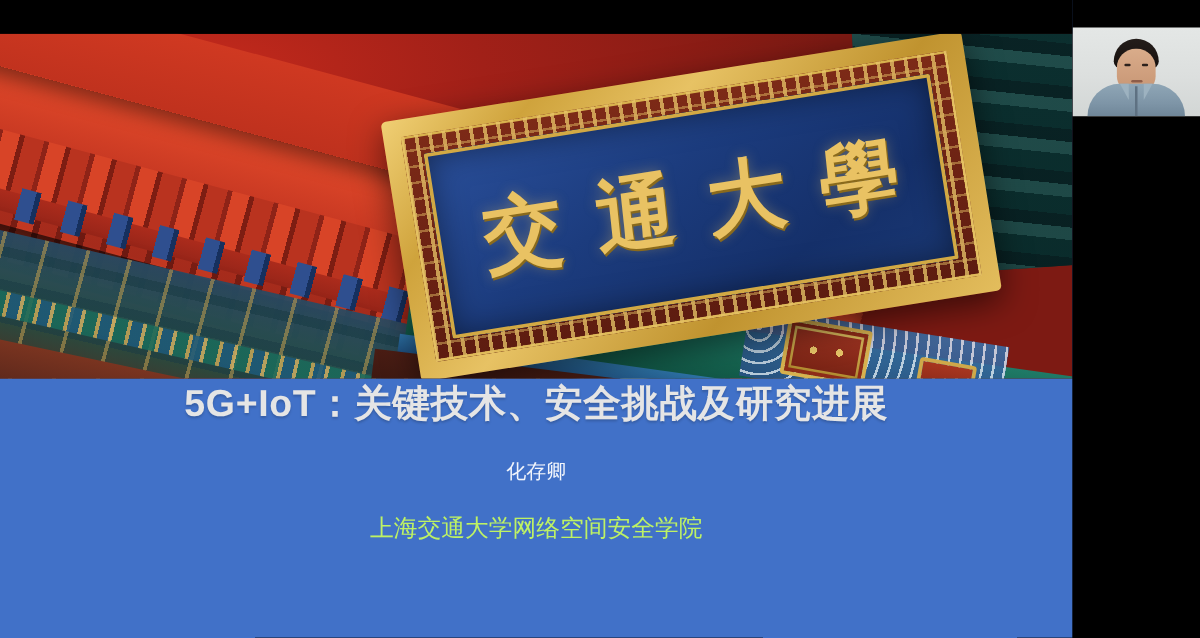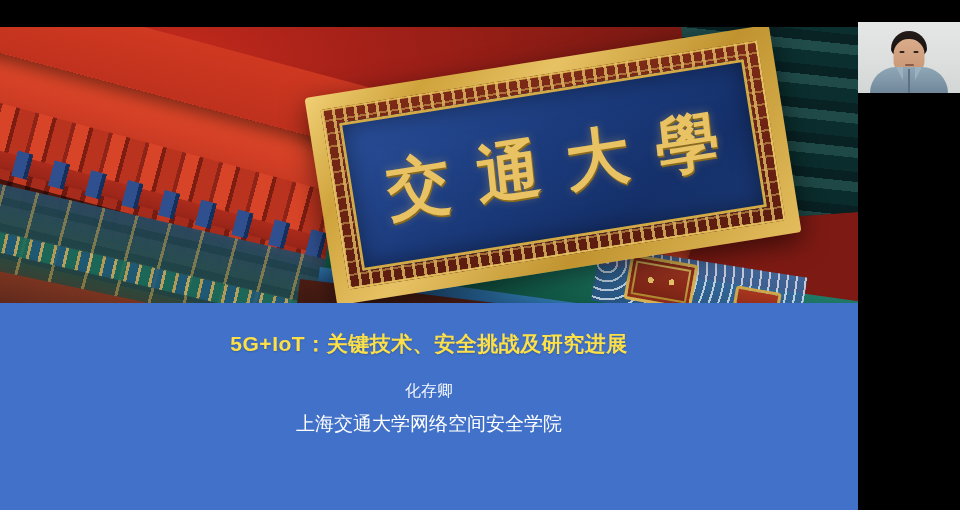--- a/index.html
+++ b/index.html
@@ -212,30 +212,29 @@
     transform:skewX(-3deg);
   }
 
   
   .text-area{
     position:absolute;left:0;top:303px;width:858px;height:207px;
     background:#4171c8;
     display:flex;flex-direction:column;align-items:center;
   }
   .slide-title{
-    margin-top:27px;
-    font-size:21px;font-weight:bold;color:#fde047;
+    font-size:30px;font-weight:bold;color:#e5e5e5;
     letter-spacing:.5px;white-space:nowrap;
     text-shadow:0 1px 2px rgba(0,0,0,.18);
   }
   .presenter{
     margin-top:23px;font-size:16px;color:#f2f5fb;font-weight:400;
   }
   .affiliation{
-    margin-top:9px;font-size:19px;color:#ffffff;font-weight:400;
+    margin-top:22px;font-size:19px;color:#bef264;font-weight:400;
   }
 
   
   .cam-panel{
     position:absolute;left:858px;top:0;width:102px;height:510px;
     background:#000;overflow:hidden;
   }
   .cam-feed{
     position:absolute;left:0;top:22px;width:102px;height:71px;
     background:linear-gradient(180deg,#e4e7e6 0%,#dcdfde 55%,#d2d6d5 100%);

